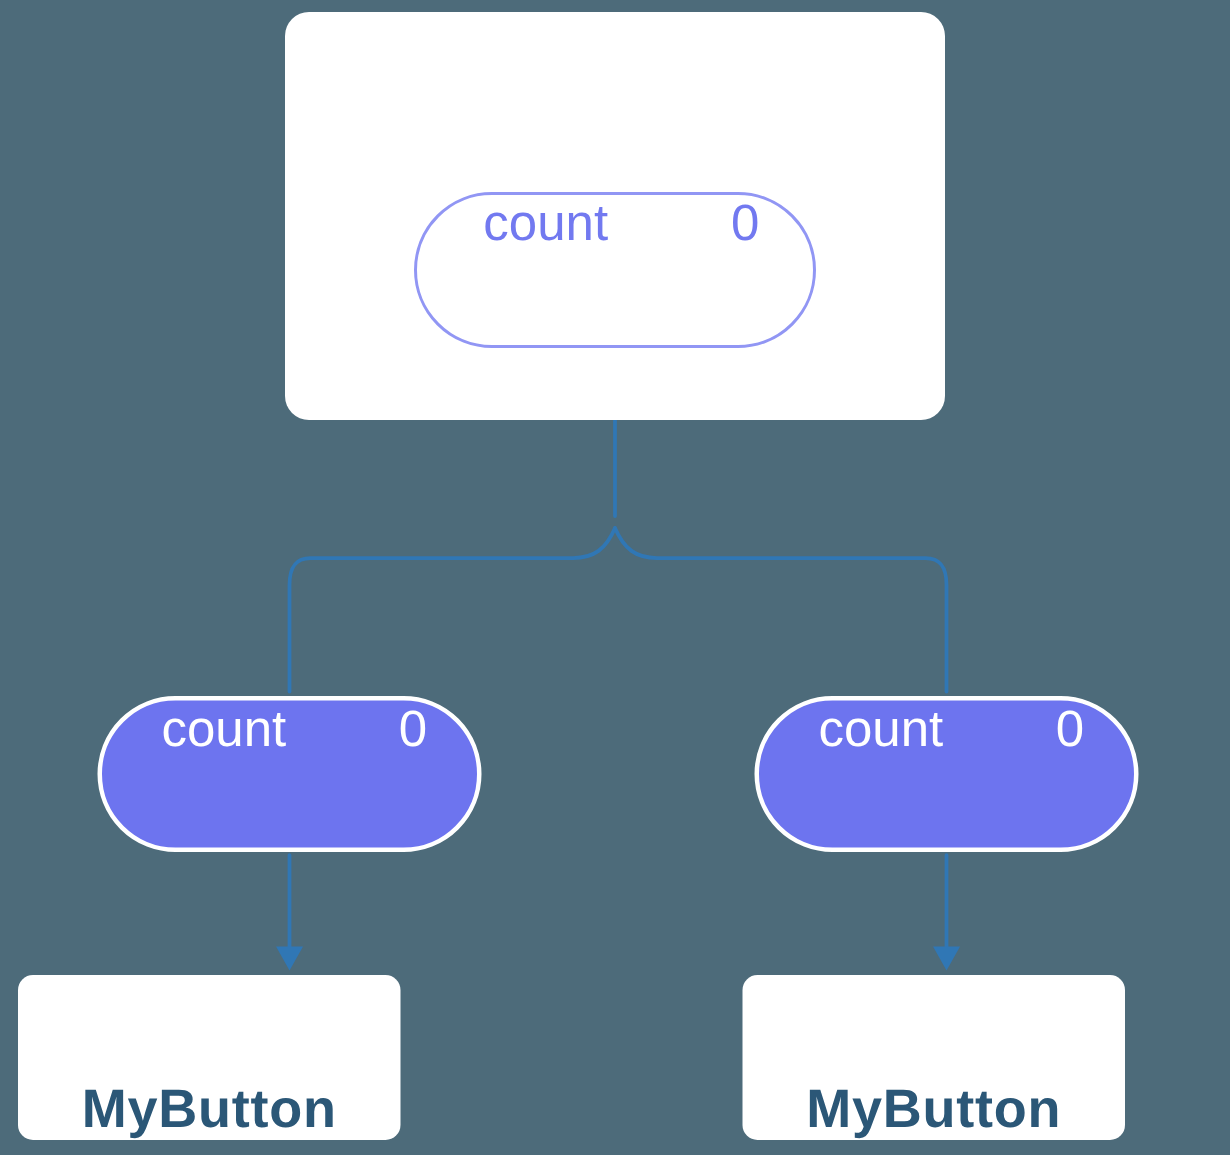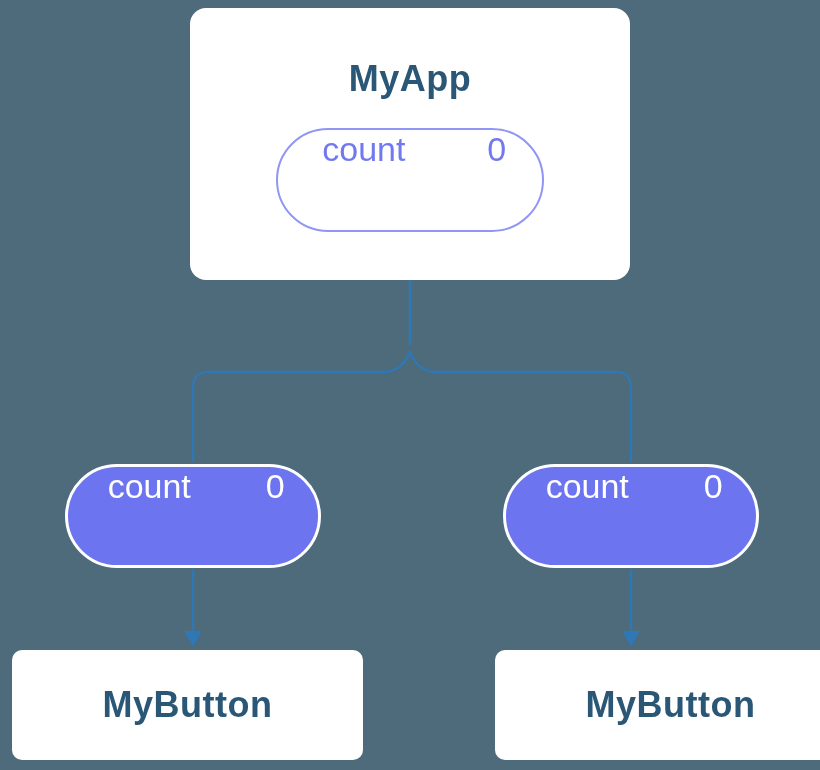--- a/index.html
+++ b/index.html
@@ -26,23 +26,23 @@
   }
   .node-title {
     font-size: 36px;
     font-weight: bold;
     color: var(--heading, #2b5777);
     letter-spacing: 0.5px;
   }
   .root-card .node-title { margin-top: 50px; }
   .leaf-card {
     top: 650px;
-    width: 351px; height: 110px;
+    width: 255px; height: 110px;
     border-radius: 10px;
-    justify-content: center;
+    justify-content: flex-end;
   }
   .leaf-card.left  { left: 12px; }
   .leaf-card.right { left: 495px; }
 
   .pill {
     position: absolute;
     display: flex;
     align-items: flex-start;
     border-radius: 60px;
     overflow: hidden;
@@ -101,21 +101,20 @@
     <path class="line" d="M 410 280 L 410 344"></path>
     <path class="line" d="M 410 352 C 404 366 396 372 382 372 L 207 372 C 197 372 193 378 193 390 L 193 461"></path>
     <path class="line" d="M 410 352 C 416 366 424 372 438 372 L 617 372 C 627 372 631 378 631 390 L 631 461"></path>
     <path class="line" d="M 193 570 L 193 632"></path>
     <polygon class="arrowhead" points="184,631 202,631 193,647"></polygon>
     <path class="line" d="M 631 570 L 631 632"></path>
     <polygon class="arrowhead" points="622,631 640,631 631,647"></polygon>
   </svg>
 
   <div class="card root-card">
-    <div class="node-title">MyApp</div>
     <div class="pill state-pill">
       <div class="pill-cell label">count</div>
       <div class="pill-divider"></div>
       <div class="pill-cell value">0</div>
     </div>
   </div>
 
   <div class="pill prop-pill left">
     <div class="pill-cell label">count</div>
     <div class="pill-divider"></div>

